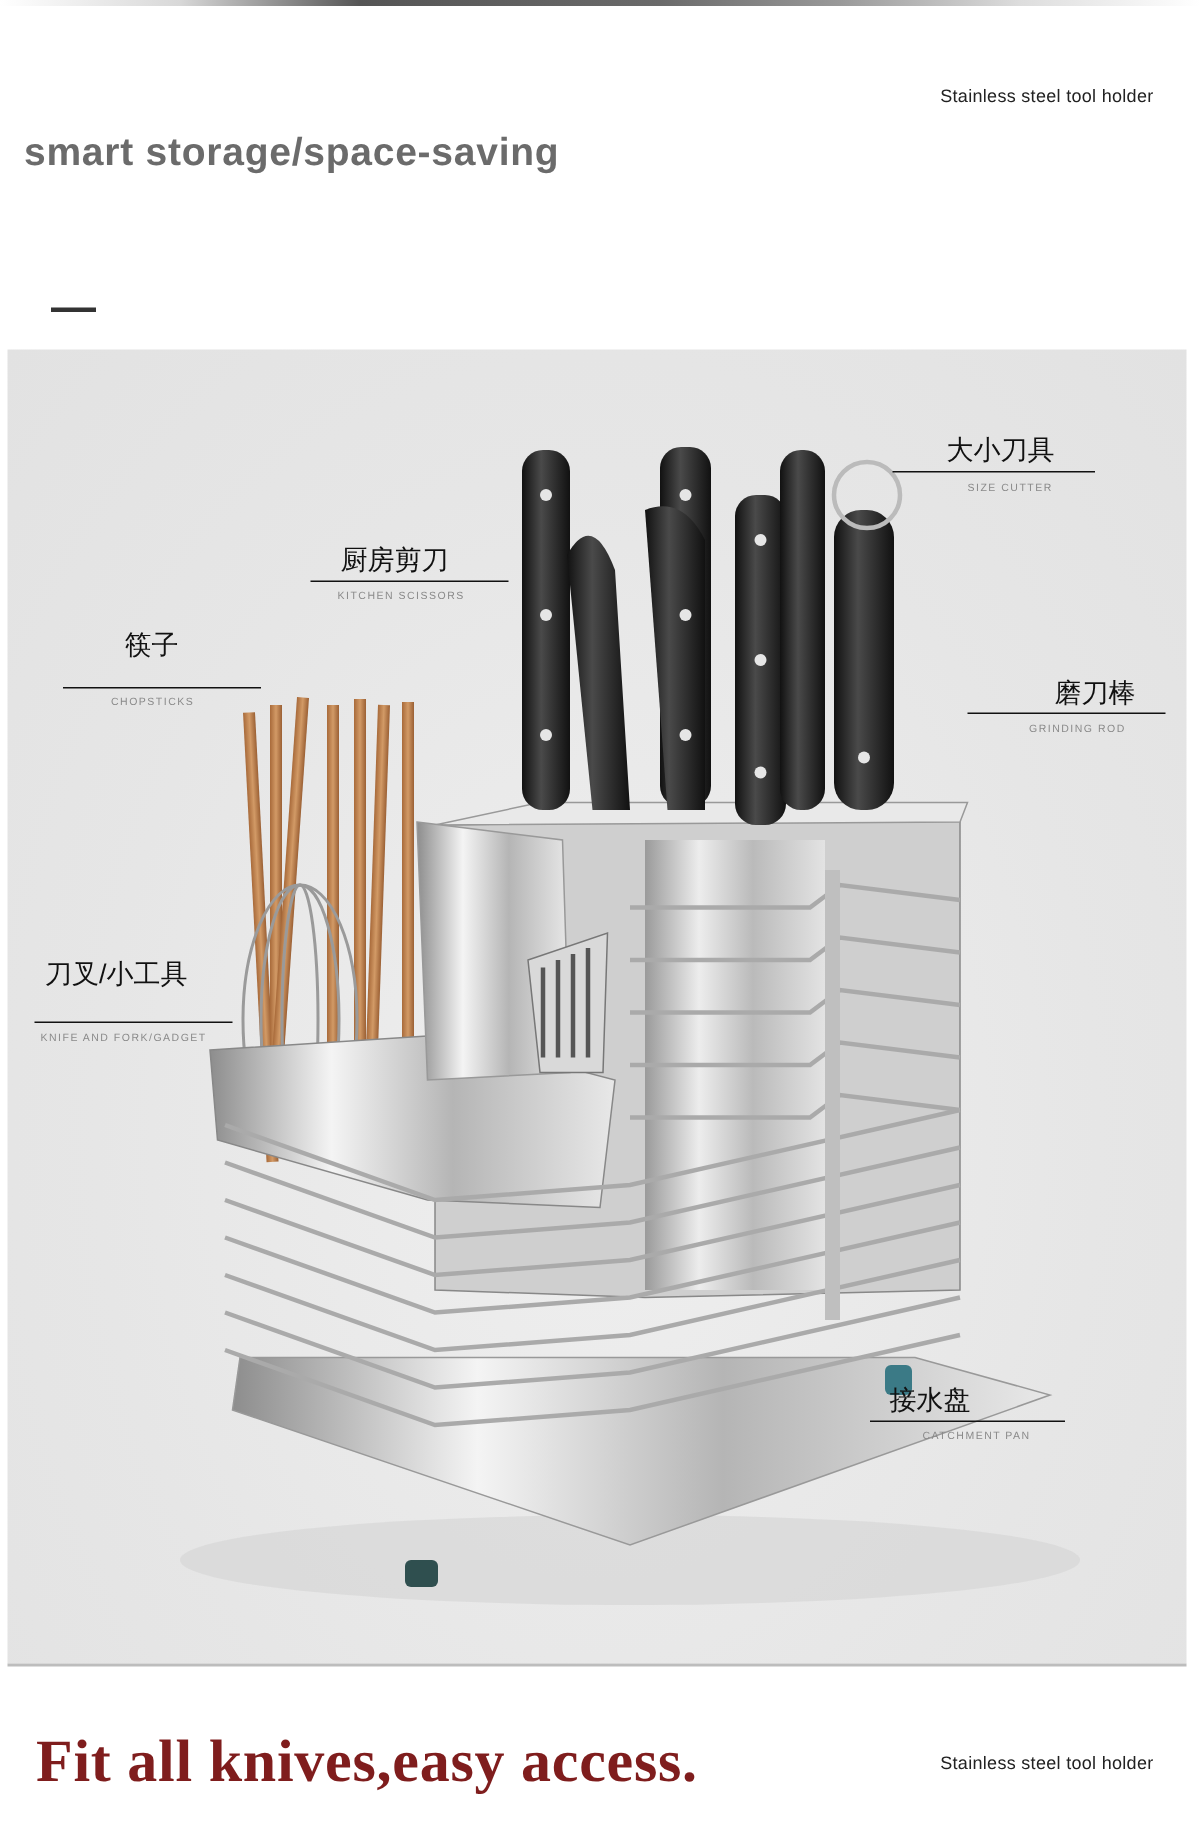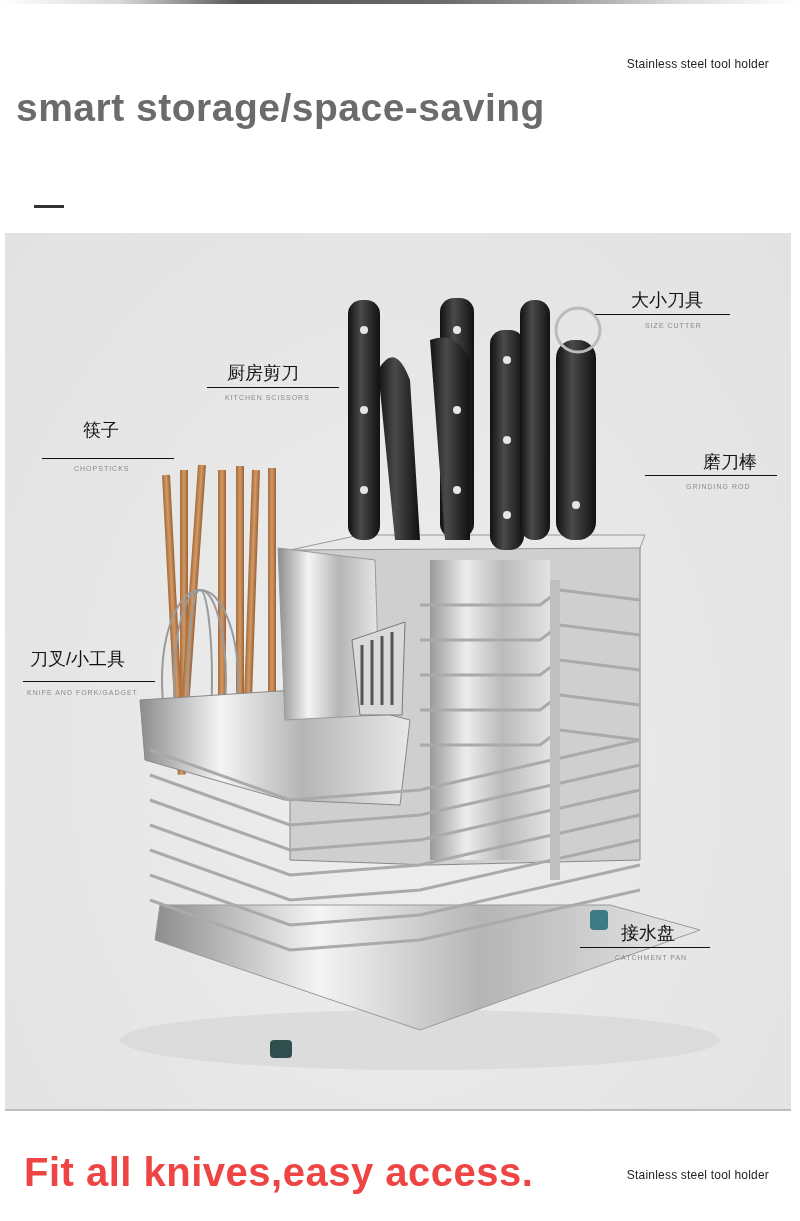--- a/index.html
+++ b/index.html
@@ -7,22 +7,22 @@
     body { position: relative; font-family: "Liberation Sans", sans-serif; }
 
     .top-strip { position: absolute; left: 0; top: 0; width: 800px; height: 4px;
       background: linear-gradient(90deg, #ffffff 0%, #d8d8d8 15%, #555 30%, #6a6a6a 55%, #999 70%, #ddd 85%, #ffffff 100%); }
 
     .subtitle { position: absolute; font-size: 12px; color: #222; letter-spacing: 0.2px; text-align: right; }
     .subtitle.top { right: 31px; top: 57px; }
     .subtitle.bottom { right: 31px; top: 1168px; }
 
     .headline { position: absolute; color: #6b6b6b; font-weight: bold; letter-spacing: 0.5px; }
-    .headline.top { left: 16px; top: 86px; font-size: 39px; }
-    .headline.bottom { left: 24px; top: 1150px; font-size: 40px; color: #ef4444; }
+    .headline.top { left: 16px; top: 86px; font-size: 26px; }
+    .headline.bottom { left: 24px; top: 1150px; font-size: 40px; color: #7f1d1d; font-family: Liberation Serif, serif; }
 
     .dash { position: absolute; left: 34px; top: 205px; width: 30px; height: 3px; background: #333; }
 
     .photo { position: absolute; left: 5px; top: 233px; width: 786px; height: 878px;
       background: radial-gradient(ellipse at 50% 60%, #efefef 0%, #e6e6e6 60%, #e2e2e2 100%);
       border-bottom: 2px solid #bdbdbd; overflow: hidden; }
 
     .callout { position: absolute; }
     .callout .cn { position: absolute; font-size: 18px; color: #111; white-space: nowrap; }
     .callout .line { position: absolute; height: 1px; background: #111; }
@@ -153,26 +153,26 @@
     <div class="en" style="left:69px;top:232px">CHOPSTICKS</div>
   </div>
 
   <div class="callout" style="left:0;top:0">
     <div class="cn" style="left:698px;top:217px">磨刀棒</div>
     <div class="line" style="left:640px;top:242px;width:132px"></div>
     <div class="en" style="left:681px;top:250px">GRINDING ROD</div>
   </div>
 
   <div class="callout" style="left:0;top:0">
-    <div class="cn" style="left:25px;top:414px">刀叉/小工具</div>
+    <div class="cn" style="left:25px;top:404px">刀叉/小工具</div>
     <div class="line" style="left:18px;top:448px;width:132px"></div>
     <div class="en" style="left:22px;top:456px">KNIFE AND FORK/GADGET</div>
   </div>
 
   <div class="callout" style="left:0;top:0">
-    <div class="cn" style="left:616px;top:688px">接水盘</div>
+    <div class="cn" style="left:588px;top:688px">接水盘</div>
     <div class="line" style="left:575px;top:714px;width:130px"></div>
     <div class="en" style="left:610px;top:721px">CATCHMENT PAN</div>
   </div>
 </div>
 
 <div class="headline bottom">Fit all knives,easy access.</div>
 <div class="subtitle bottom">Stainless steel tool holder</div>
 
 </body></html>

